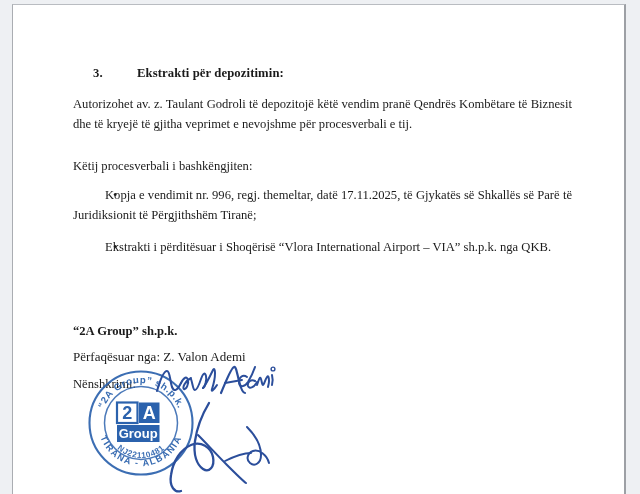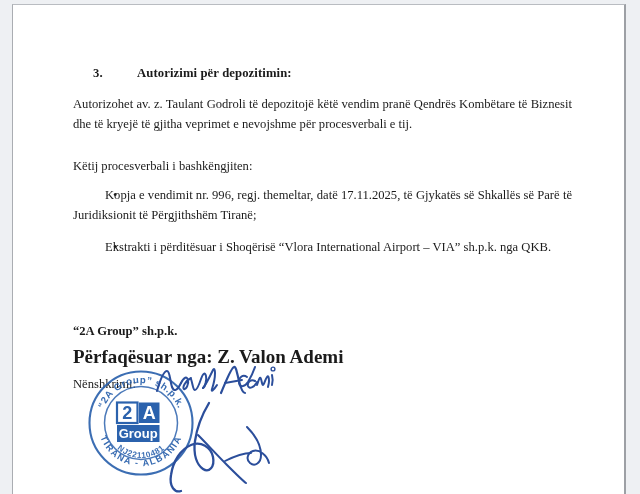--- a/index.html
+++ b/index.html
@@ -104,22 +104,22 @@
     top: 317px;
     width: 420px;
     font-weight: bold;
     font-size: 12.6px;
     text-align: left;
   }
   #represented-by {
     left: 60px;
     top: 342px;
     width: 420px;
-    font-weight: bold;
-    font-size: 19px;
+    font-weight: normal;
+    font-size: 13px;
     text-align: left;
   }
   #signature-label {
     left: 60px;
     top: 370px;
     width: 200px;
     font-size: 12.6px;
     text-align: left;
     z-index: 1;
   }
@@ -155,21 +155,21 @@
     stroke-linejoin: round;
   }
 </style>
 </head>
 <body>
 
 <div id="page-sheet">
   <div id="page-inner">
 
     <div class="doc-text" id="section-heading">
-      <span class="num">3.</span><span>Autorizimi për depozitimin:</span>
+      <span class="num">3.</span><span>Ekstrakti për depozitimin:</span>
     </div>
 
     <div class="doc-text" id="para-authorization">Autorizohet av. z. Taulant Godroli të depozitojë këtë vendim pranë Qendrës Kombëtare të Biznesit dhe të kryejë të gjitha veprimet e nevojshme për procesverbali e tij.</div>
 
     <div class="doc-text" id="para-attachments-intro">Këtij procesverbali i bashkëngjiten:</div>
 
     <div class="bullet-item" id="bullet-1">
       <span class="bullet-mark">•</span><span>Kopja e vendimit nr. 996, regj. themeltar, datë 17.11.2025, të Gjykatës së Shkallës së Parë të Juridiksionit të Përgjithshëm Tiranë;</span>
     </div>
 

